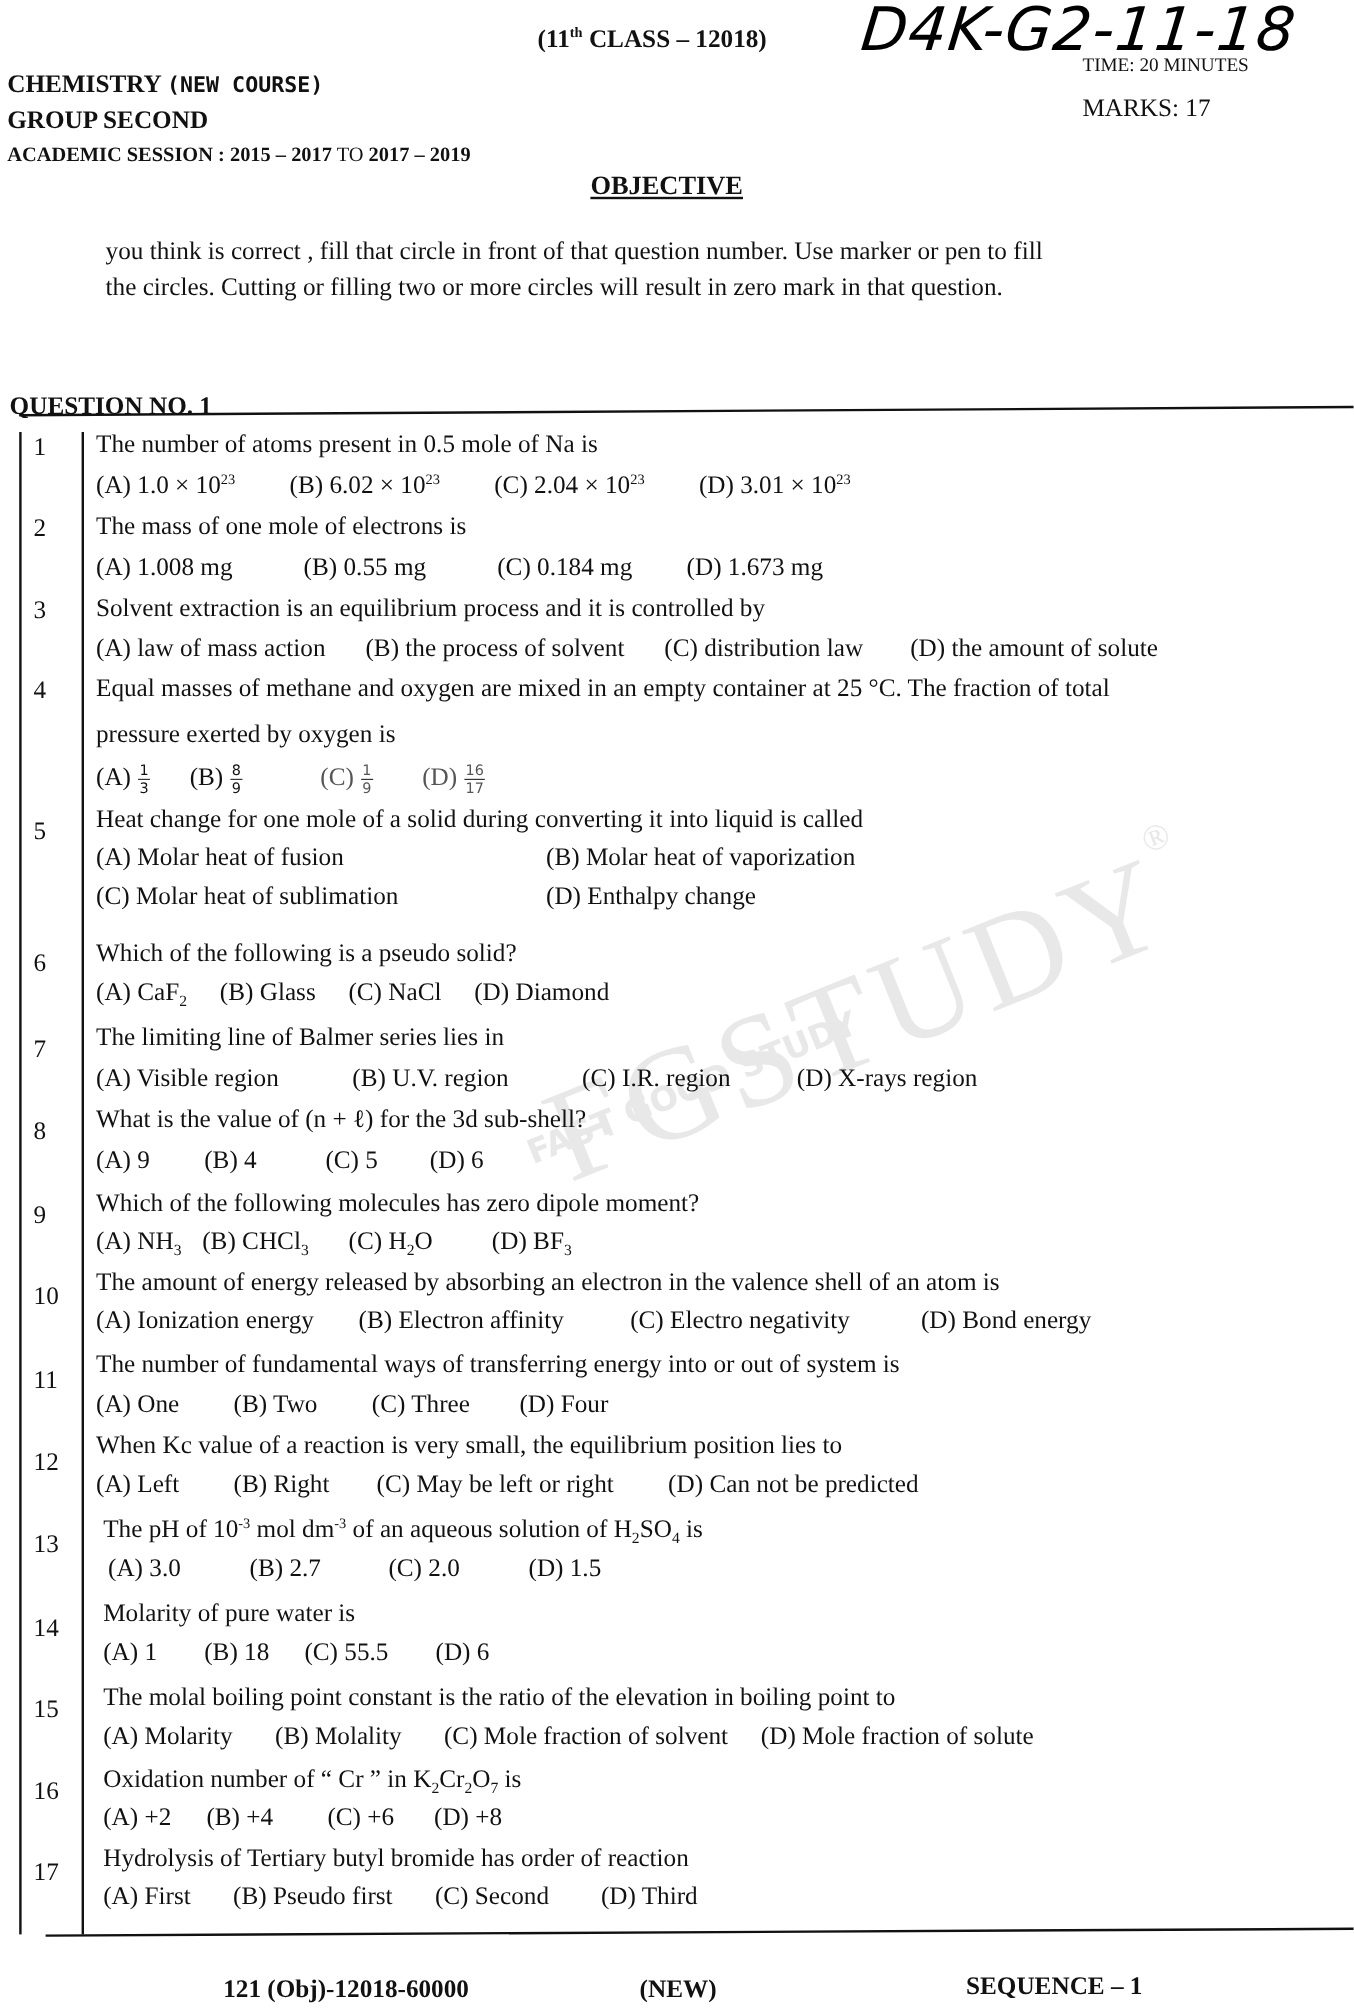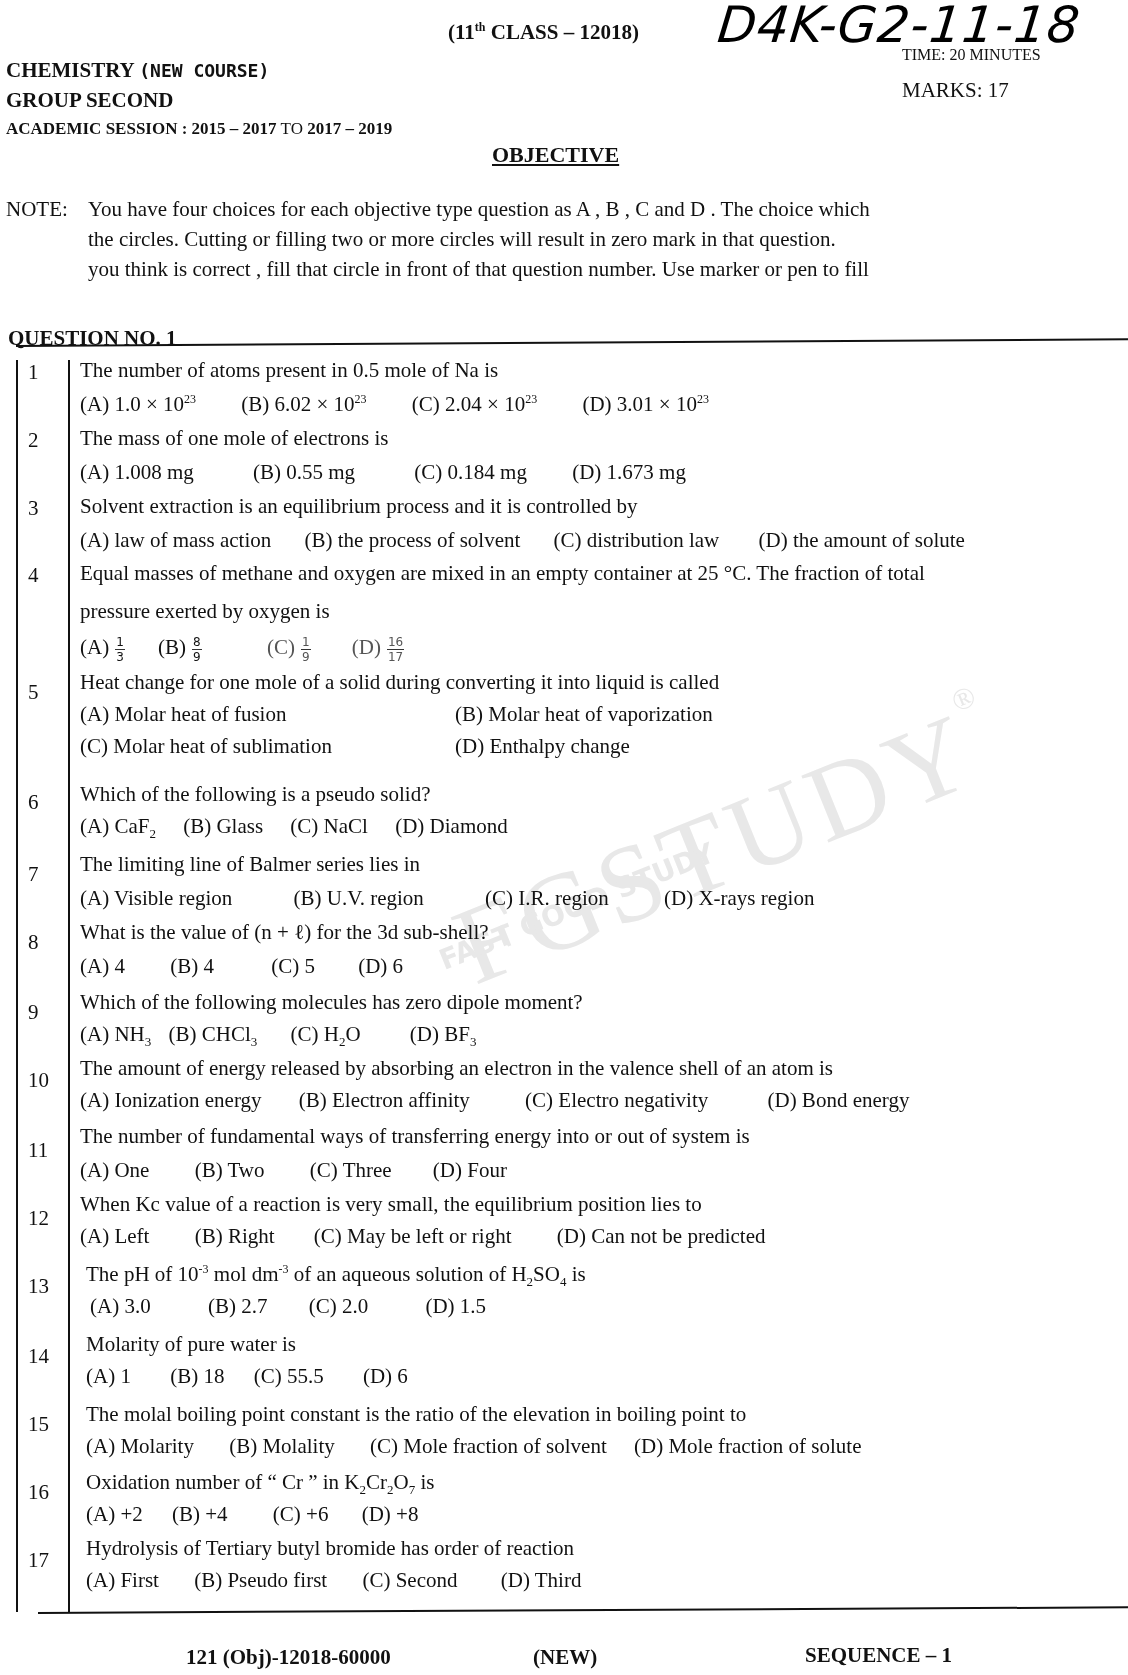--- a/index.html
+++ b/index.html
@@ -70,23 +70,22 @@
   <div class="abs hdr-class"><span>(11</span><sup>th</sup><span> CLASS – 12018)</span></div>
   <div class="abs handwritten">D4K-G2-11-18</div>
   <div class="abs subject"><span>CHEMISTRY</span> <span class="sub-small">(NEW COURSE)</span></div>
   <div class="abs group">GROUP SECOND</div>
   <div class="abs session"><span>ACADEMIC SESSION :  2015 – 2017</span><span class="thin"> TO </span><span>2017 – 2019</span></div>
   <div class="abs time">TIME: 20 MINUTES</div>
   <div class="abs marks">MARKS: 17</div>
   <div class="abs objective">OBJECTIVE</div>
 
   <div class="abs note">
-    <div><span class="lbl">NOTE:</span><span>You have four choices for each objective type question as A , B , C and D . The choice which</span></div>
+    <span class="indent">you think is correct , fill that circle in front of that question number. Use marker or pen to fill</span>
     <span class="indent">the circles. Cutting or filling two or more circles will result in zero mark in that question.</span>
-    <span class="indent">you think is correct , fill that circle in front of that question number. Use marker or pen to fill</span>
   </div>
 
   <div class="abs qno">QUESTION NO. 1</div>
 
   <div class="abs table-top"></div>
   <div class="abs table-left"></div>
   <div class="abs table-sep"></div>
   <div class="abs table-bottom"></div>
 
   <div class="qrow" style="top:360px">
@@ -178,21 +177,21 @@
       <span class="opt" style="margin-right:56px">(B) U.V. region</span>
       <span class="opt" style="margin-right:50px">(C) I.R. region</span>
       <span class="opt">(D) X-rays region</span>
     </div>
   </div>
 
   <div class="qrow" style="top:930px">
     <span class="qnum" style="top:0px">8</span>
     <span class="qtext" style="top:-10px">What is the value of (n + ℓ) for the 3d sub-shell?</span>
     <div class="opts" style="top:24px">
-      <span class="opt" style="margin-right:40px">(A)  4</span>
+      <span class="opt" style="margin-right:40px">(A)  9</span>
       <span class="opt" style="margin-right:52px">(B)  4</span>
       <span class="opt" style="margin-right:38px">(C)  5</span>
       <span class="opt">(D)  6</span>
     </div>
   </div>
 
   <div class="qrow" style="top:1000px">
     <span class="qnum" style="top:0px">9</span>
     <span class="qtext" style="top:-10px">Which of the following molecules has zero dipole moment?</span>
     <div class="opts" style="top:22px">
@@ -234,21 +233,21 @@
       <span class="opt" style="margin-right:40px">(C) May be left or right</span>
       <span class="opt">(D) Can not be predicted</span>
     </div>
   </div>
 
   <div class="qrow" style="top:1270px">
     <span class="qnum" style="top:4px">13</span>
     <span class="qtext" style="top:-8px;left:68px"><span>The pH  of  10</span><sup>-3</sup><span> mol dm</span><sup>-3</sup><span> of an aqueous solution of H</span><sub>2</sub><span>SO</span><sub>4</sub><span> is</span></span>
     <div class="opts" style="top:24px;left:72px">
       <span class="opt" style="margin-right:52px">(A)  3.0</span>
-      <span class="opt" style="margin-right:36px">(B) 2.7</span>
+      <span class="opt" style="margin-right:51px">(B) 2.7</span>
       <span class="opt" style="margin-right:52px">(C) 2.0</span>
       <span class="opt">(D)  1.5</span>
     </div>
   </div>
 
   <div class="qrow" style="top:1340px">
     <span class="qnum" style="top:4px">14</span>
     <span class="qtext" style="top:-8px;left:68px">Molarity of pure water is</span>
     <div class="opts" style="top:24px;left:68px">
       <span class="opt" style="margin-right:34px">(A) 1</span>

